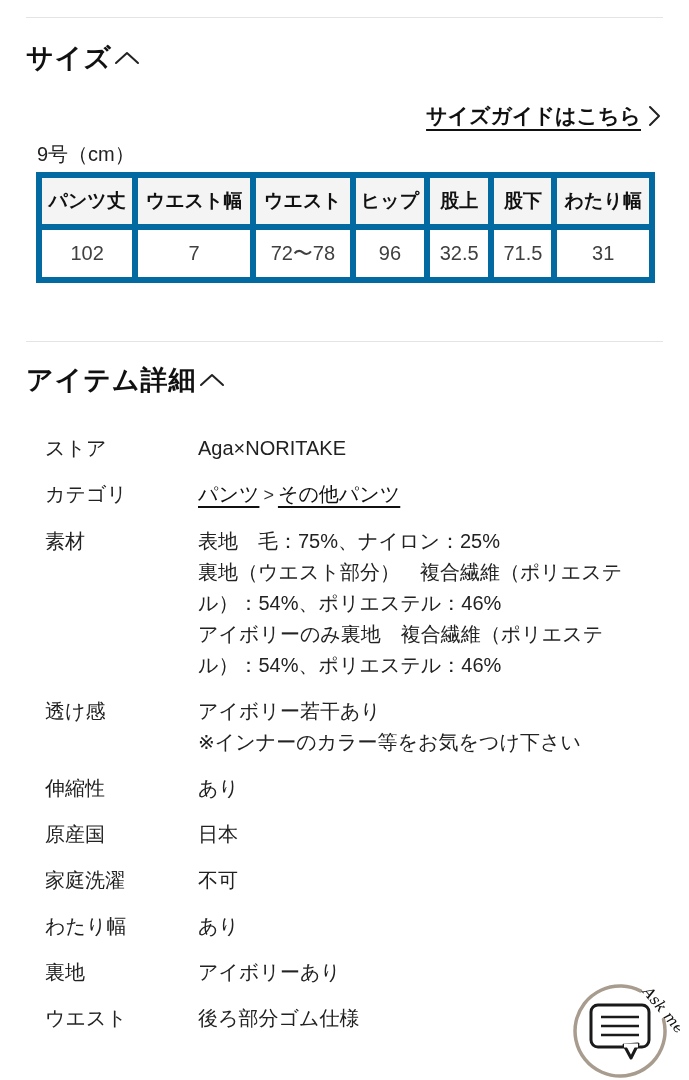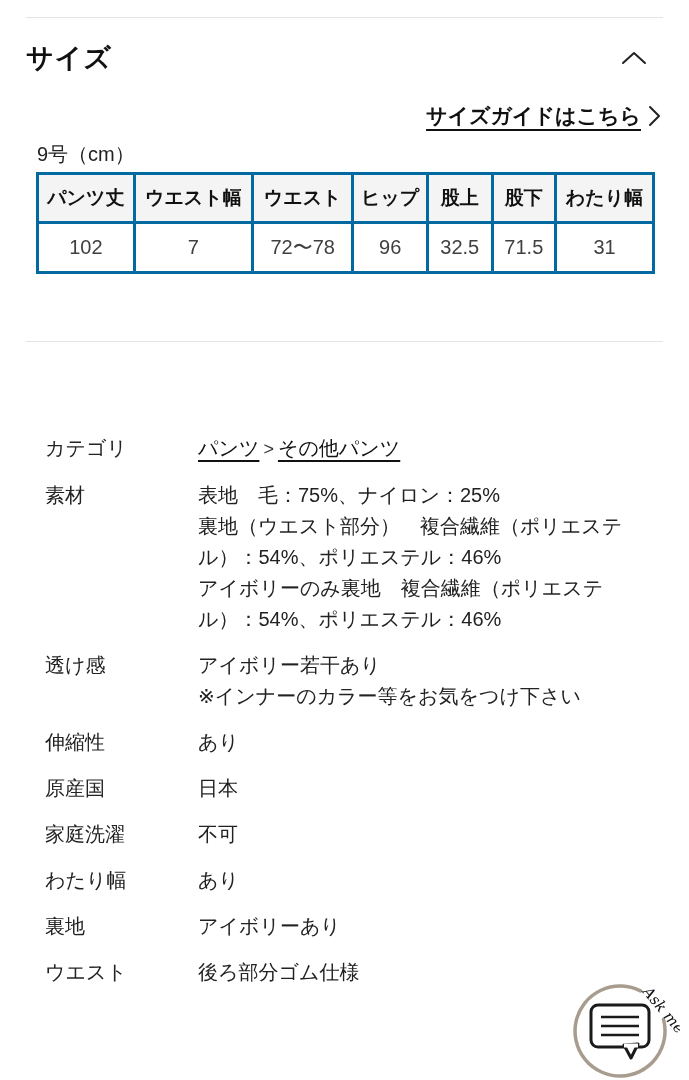--- a/index.html
+++ b/index.html
@@ -1,31 +1,31 @@
 <!DOCTYPE html>
 <html lang="ja"><head>
 <meta charset="utf-8">
 <style>
   html,body{margin:0;padding:0;background:#fff;}
   body{font-family:"Liberation Sans","DejaVu Sans",sans-serif;color:#222;}
   .page{position:relative;width:689px;height:1080px;background:#fff;overflow:hidden;}
 
   .hairline{position:absolute;left:26px;width:637px;height:1px;background:#e4e4e4;}
 
-  .sec-head{position:absolute;left:26px;right:40px;height:36px;display:flex;justify-content:space-between;align-items:center;}
+  .sec-head{position:absolute;left:26px;right:40px;height:36px;display:flex;align-items:center;}
   .sec-title{font-size:27px;font-weight:700;color:#111;letter-spacing:1px;}
   .chev-btn{background:none;border:none;padding:2px;cursor:pointer;line-height:0;}
 
   .guide-row{position:absolute;top:102px;right:28px;display:flex;align-items:center;gap:7px;margin-left:11px;}
   .guide-link{font-size:21px;font-weight:700;color:#111;text-decoration:underline;text-underline-offset:6px;text-decoration-thickness:2px;cursor:pointer;}
 
   .unit{position:absolute;left:37px;top:141px;font-size:20px;color:#222;}
 
   .size-table{position:absolute;left:36px;top:172px;width:619px;border-collapse:collapse;table-layout:fixed;text-align:center;}
-  .size-table th,.size-table td{border:3px solid #0369a1;padding:0 2px;}
+  .size-table th,.size-table td{border:6px solid #0369a1;padding:0 2px;}
   .size-table th{background:#f4f4f4;font-size:19px;font-weight:700;height:46px;color:#111;}
   .size-table td{font-size:20px;height:47px;color:#404040;}
 
   .details{position:absolute;left:45px;top:433px;right:28px;}
   .drow{display:flex;margin-bottom:15px;}
   .dlabel{flex:none;width:153px;font-size:20px;line-height:31px;color:#222;}
   .dvalue{flex:1;font-size:20px;line-height:31px;color:#222;white-space:pre-line;}
   .cat-wrap{display:flex;align-items:baseline;gap:4px;}
   .cat-link{color:#111;text-decoration:underline;text-underline-offset:5px;cursor:pointer;}
   .cat-sep{color:#333;font-size:18px;}
@@ -86,23 +86,35 @@
         <td>96</td>
         <td>32.5</td>
         <td>71.5</td>
         <td>31</td>
       </tr>
     </tbody>
   </table>
 
   <div class="hairline" style="top:341px"></div>
 
+  <div class="sec-head" style="top:362px">
+    <span class="sec-title">アイテム詳細</span>
+    <button class="chev-btn">
+      <svg width="26" height="14" viewBox="0 0 26 14">
+        <polyline points="2,12 13,2 24,12" fill="none" stroke="#222" stroke-width="2" stroke-linecap="round" stroke-linejoin="round"></polyline>
+      </svg>
+    </button>
+  </div>
 
   <div class="details">
 
+    <div class="drow">
+      <div class="dlabel">ストア</div>
+      <div class="dvalue">Aga×NORITAKE</div>
+    </div>
 
     <div class="drow">
       <div class="dlabel">カテゴリ</div>
       <div class="dvalue cat-wrap">
         <a class="cat-link">パンツ</a>
         <span class="cat-sep">&gt;</span>
         <a class="cat-link">その他パンツ</a>
       </div>
     </div>
 

